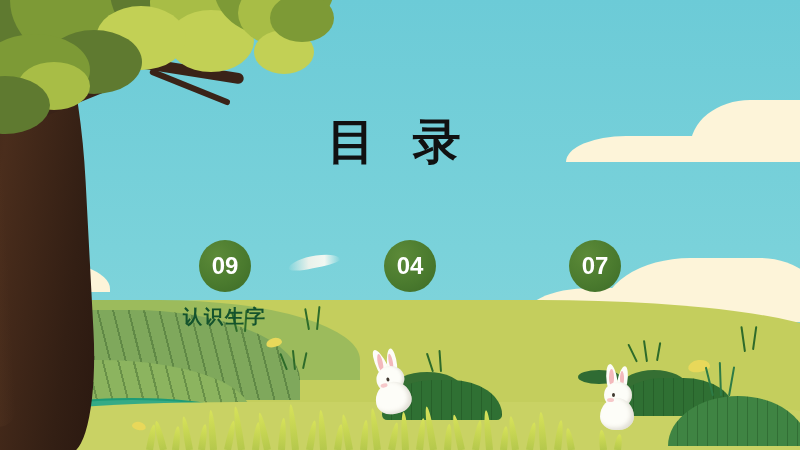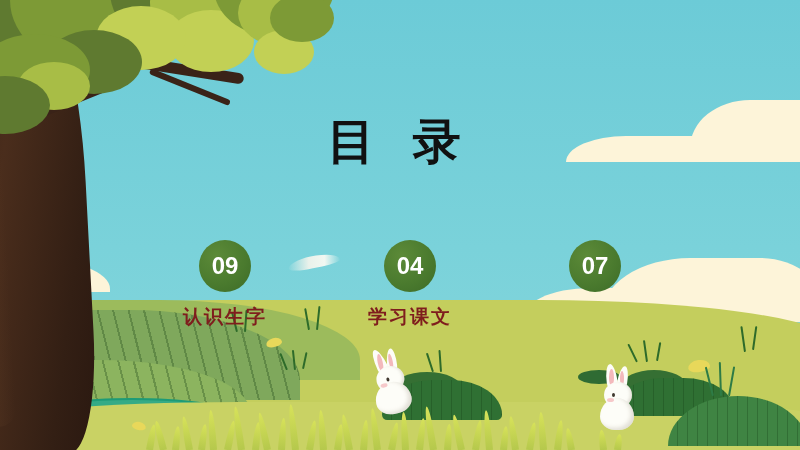--- a/index.html
+++ b/index.html
@@ -326,21 +326,21 @@
     justify-content: center;
     color: #fff;
     font-size: 24px;
     font-weight: 700;
     letter-spacing: 0px;
   }
   .item-label {
     margin-top: 12px;
     font-size: 19px;
     font-weight: 700;
-    color: #7f1d1d;
+    color: #14532d;
     letter-spacing: 2px;
     white-space: nowrap;
   }
 </style>
 </head>
 <body>
 
 <div id="slide">
 
   <div class="sky"></div>
@@ -491,21 +491,20 @@
 
   <div class="items">
 
     <div class="item">
       <div class="num-circle">09</div>
       <div class="item-label">认识生字</div>
     </div>
 
     <div class="item">
       <div class="num-circle">04</div>
-      <div class="item-label">学习课文</div>
     </div>
 
     <div class="item">
       <div class="num-circle">07</div>
     </div>
 
   </div>
 
 </div>
 

